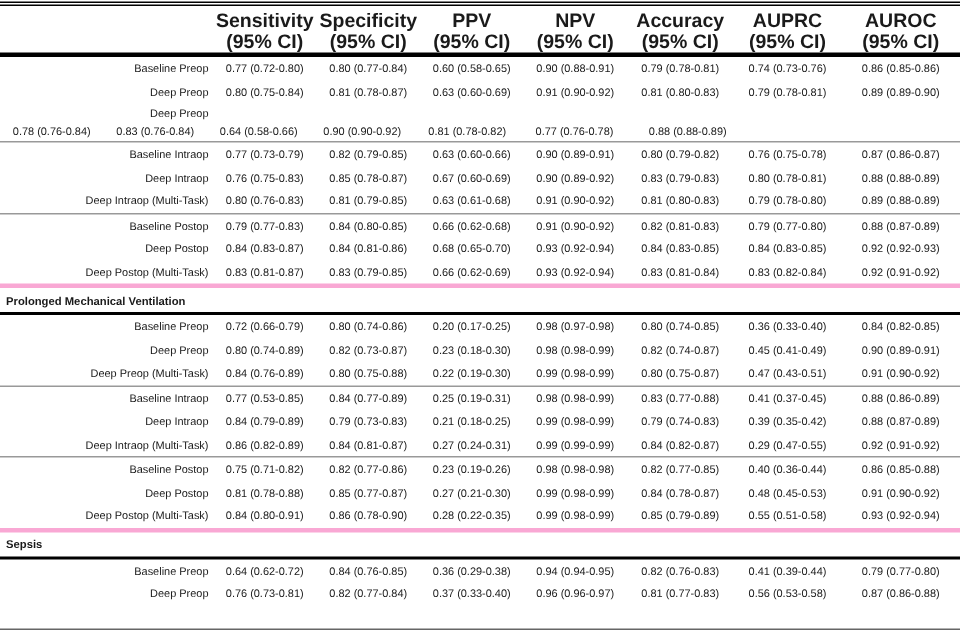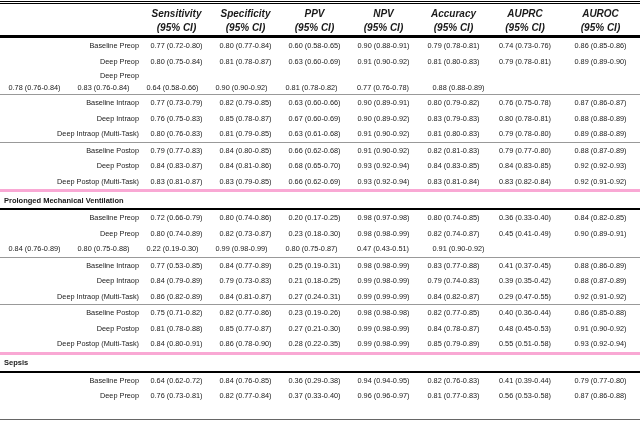--- a/index.html
+++ b/index.html
@@ -3,21 +3,21 @@
 <meta charset="utf-8">
 <style>
   html, body { margin:0; padding:0; background:#ffffff; }
   body { width:640px; height:423px; overflow:hidden; font-family:"Liberation Sans", sans-serif; color:#1a1a1a; }
   .tbl { position:relative; width:640px; border-top:3px double #000; margin-top:1px; }
   .row { display:flex; align-items:center; height:15.5px; font-size:7.3px; white-space:nowrap; }
   .cell { text-align:center; }
   .c0 { width:142px; text-align:right; padding-right:3px; box-sizing:border-box; }
   .c1 { width:69px; } .c2 { width:69px; } .c3 { width:69px; } .c4 { width:69px; }
   .c5 { width:71px; } .c6 { width:72px; } .c7 { width:79px; }
-  .hdr { height:14px; font-weight:bold; font-size:10px;font-style:italic; }
+  .hdr { height:14px; font-weight:bold; font-size:13px; }
   .hdr-block { padding-top:2px; padding-bottom:1px; border-bottom:3px solid #000; }
   .section { height:16px; font-weight:bold; font-size:7.5px; padding-left:4px; border-bottom:2.5px solid #000; }
   .group { border-bottom:1.5px solid #999; }
   .group.last { border-bottom:3px solid #f9a8d4; }
   .row.tall { height:13px; }
   .row.small { height:12px; }
   .table-end { border-bottom:1px solid #666; }
 </style>
 </head>
 <body>
@@ -166,20 +166,21 @@
       <div class="cell c0">Deep Preop</div>
       <div class="cell c1">0.80 (0.74-0.89)</div>
       <div class="cell c2">0.82 (0.73-0.87)</div>
       <div class="cell c3">0.23 (0.18-0.30)</div>
       <div class="cell c4">0.98 (0.98-0.99)</div>
       <div class="cell c5">0.82 (0.74-0.87)</div>
       <div class="cell c6">0.45 (0.41-0.49)</div>
       <div class="cell c7">0.90 (0.89-0.91)</div>
     </div>
     <div class="row">
+      <div class="cell c0">Deep Preop (Multi-Task)</div>
       <div class="cell c1">0.84 (0.76-0.89)</div>
       <div class="cell c2">0.80 (0.75-0.88)</div>
       <div class="cell c3">0.22 (0.19-0.30)</div>
       <div class="cell c4">0.99 (0.98-0.99)</div>
       <div class="cell c5">0.80 (0.75-0.87)</div>
       <div class="cell c6">0.47 (0.43-0.51)</div>
       <div class="cell c7">0.91 (0.90-0.92)</div>
     </div>
   </div>
 

